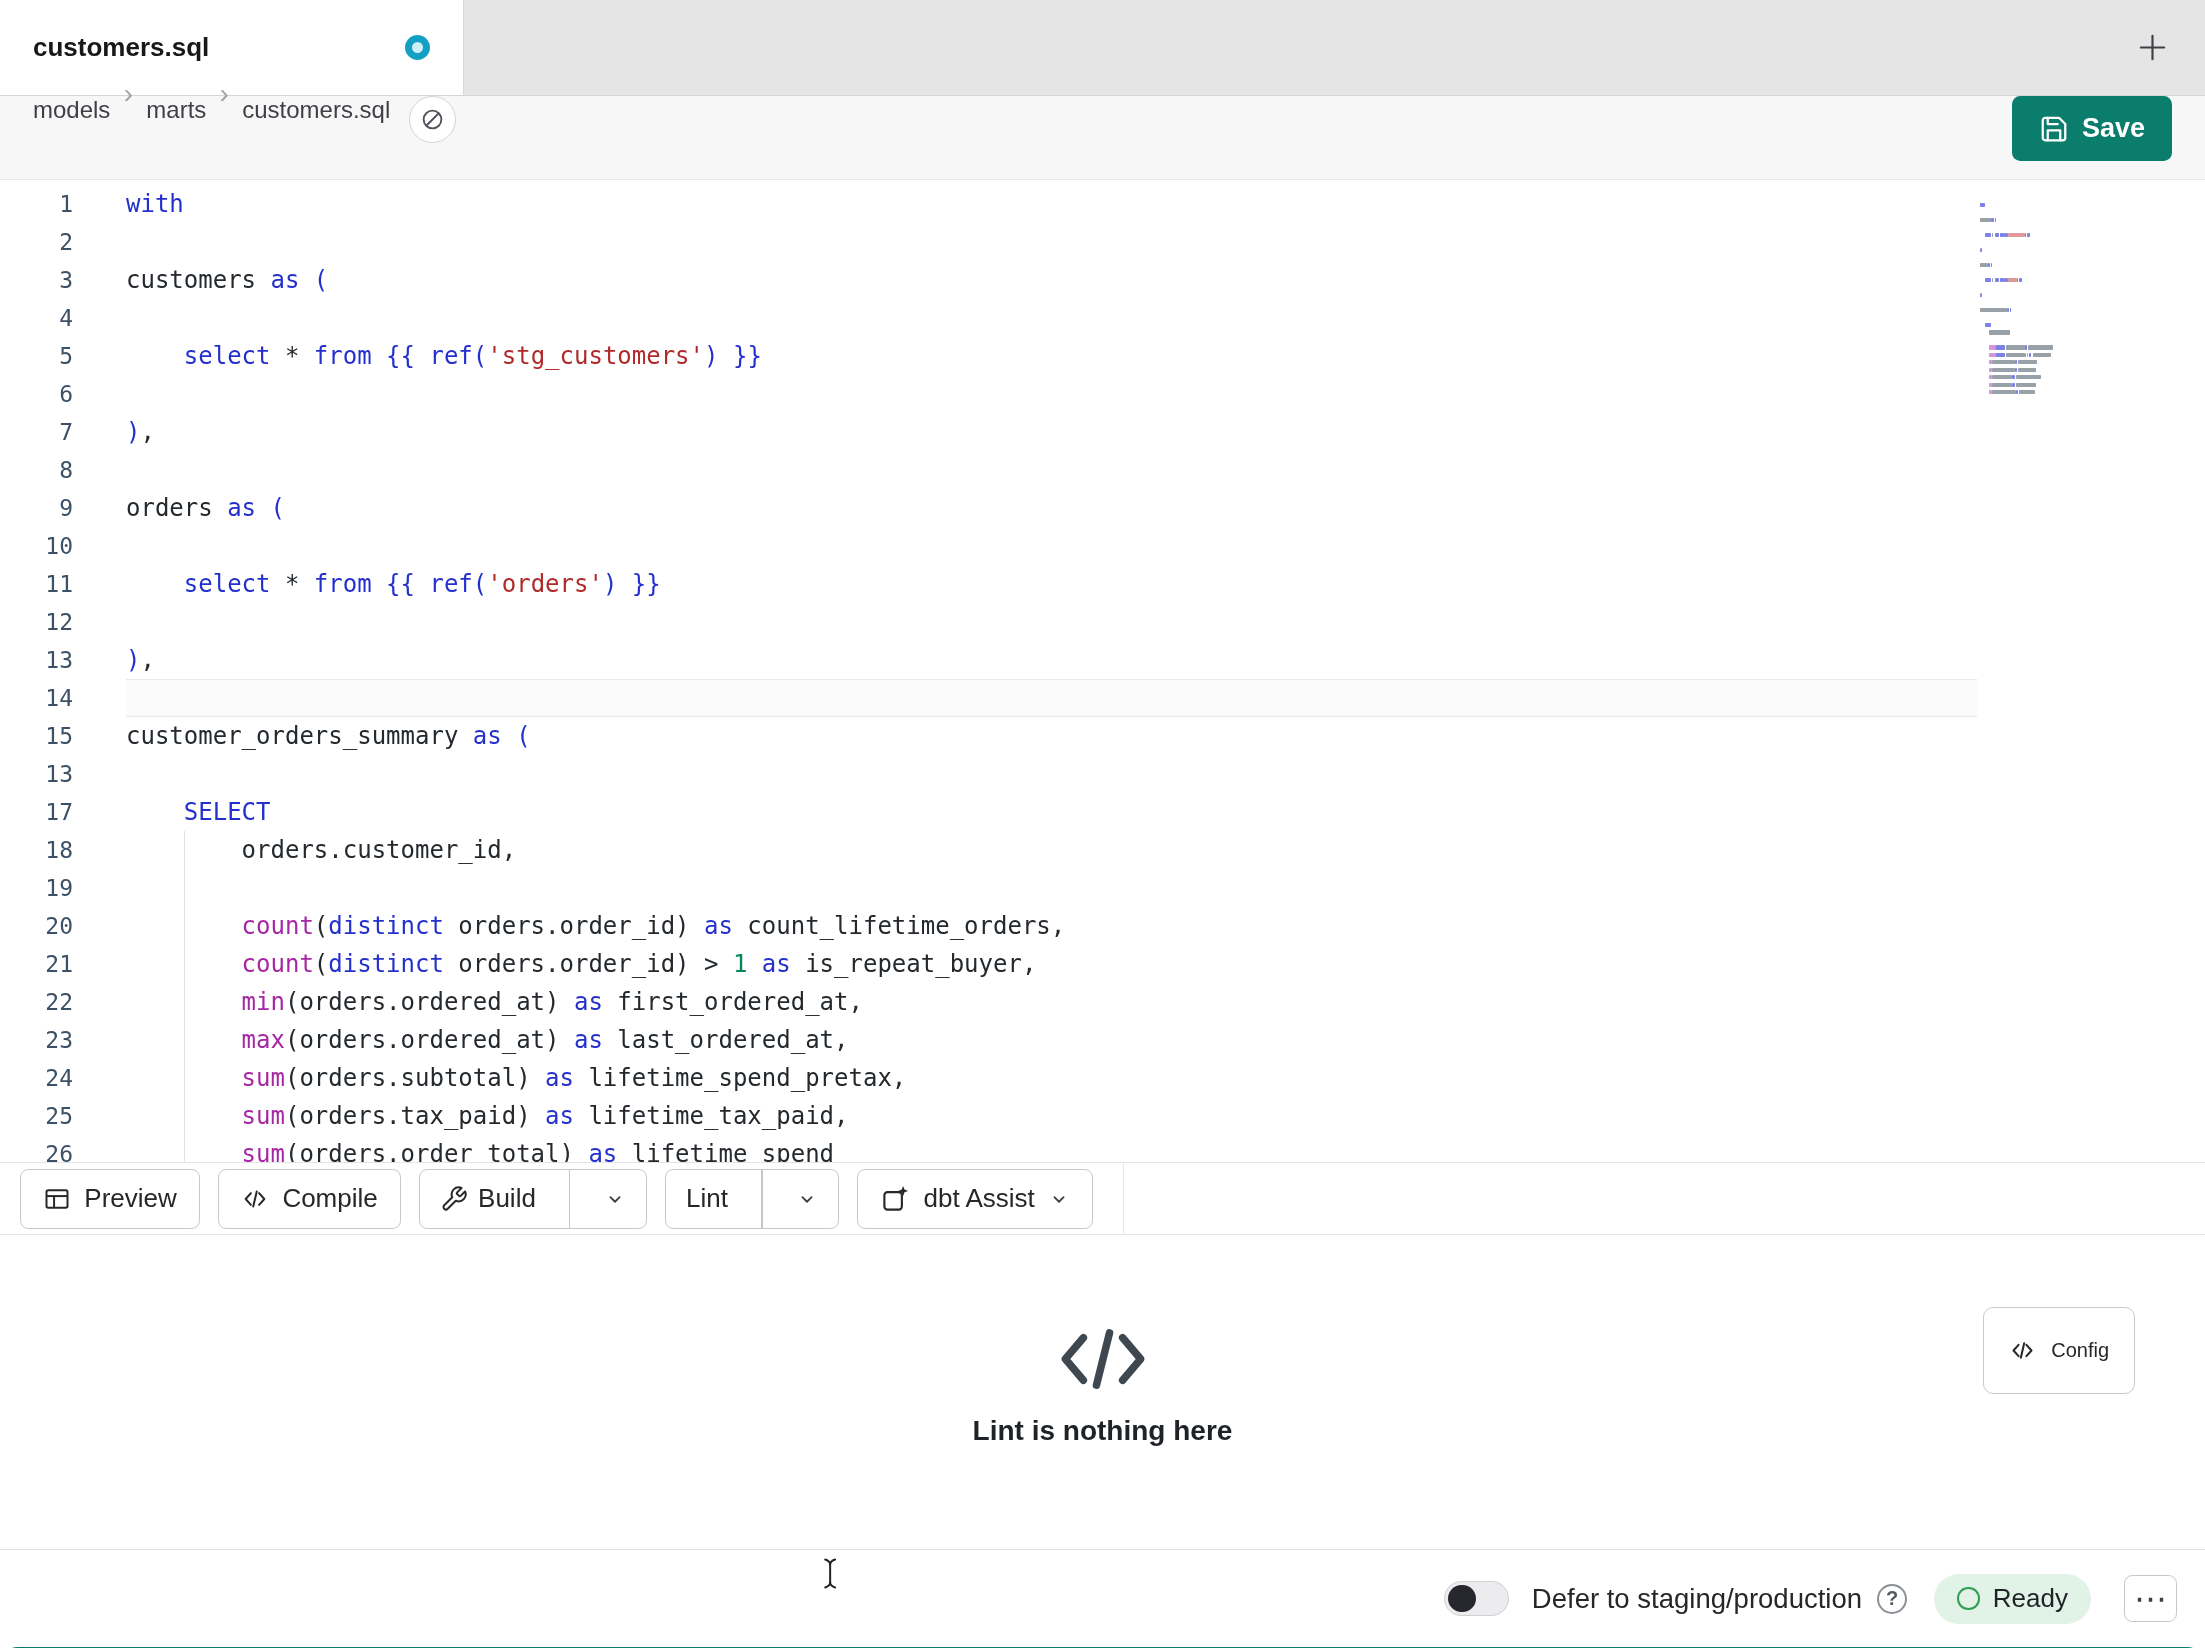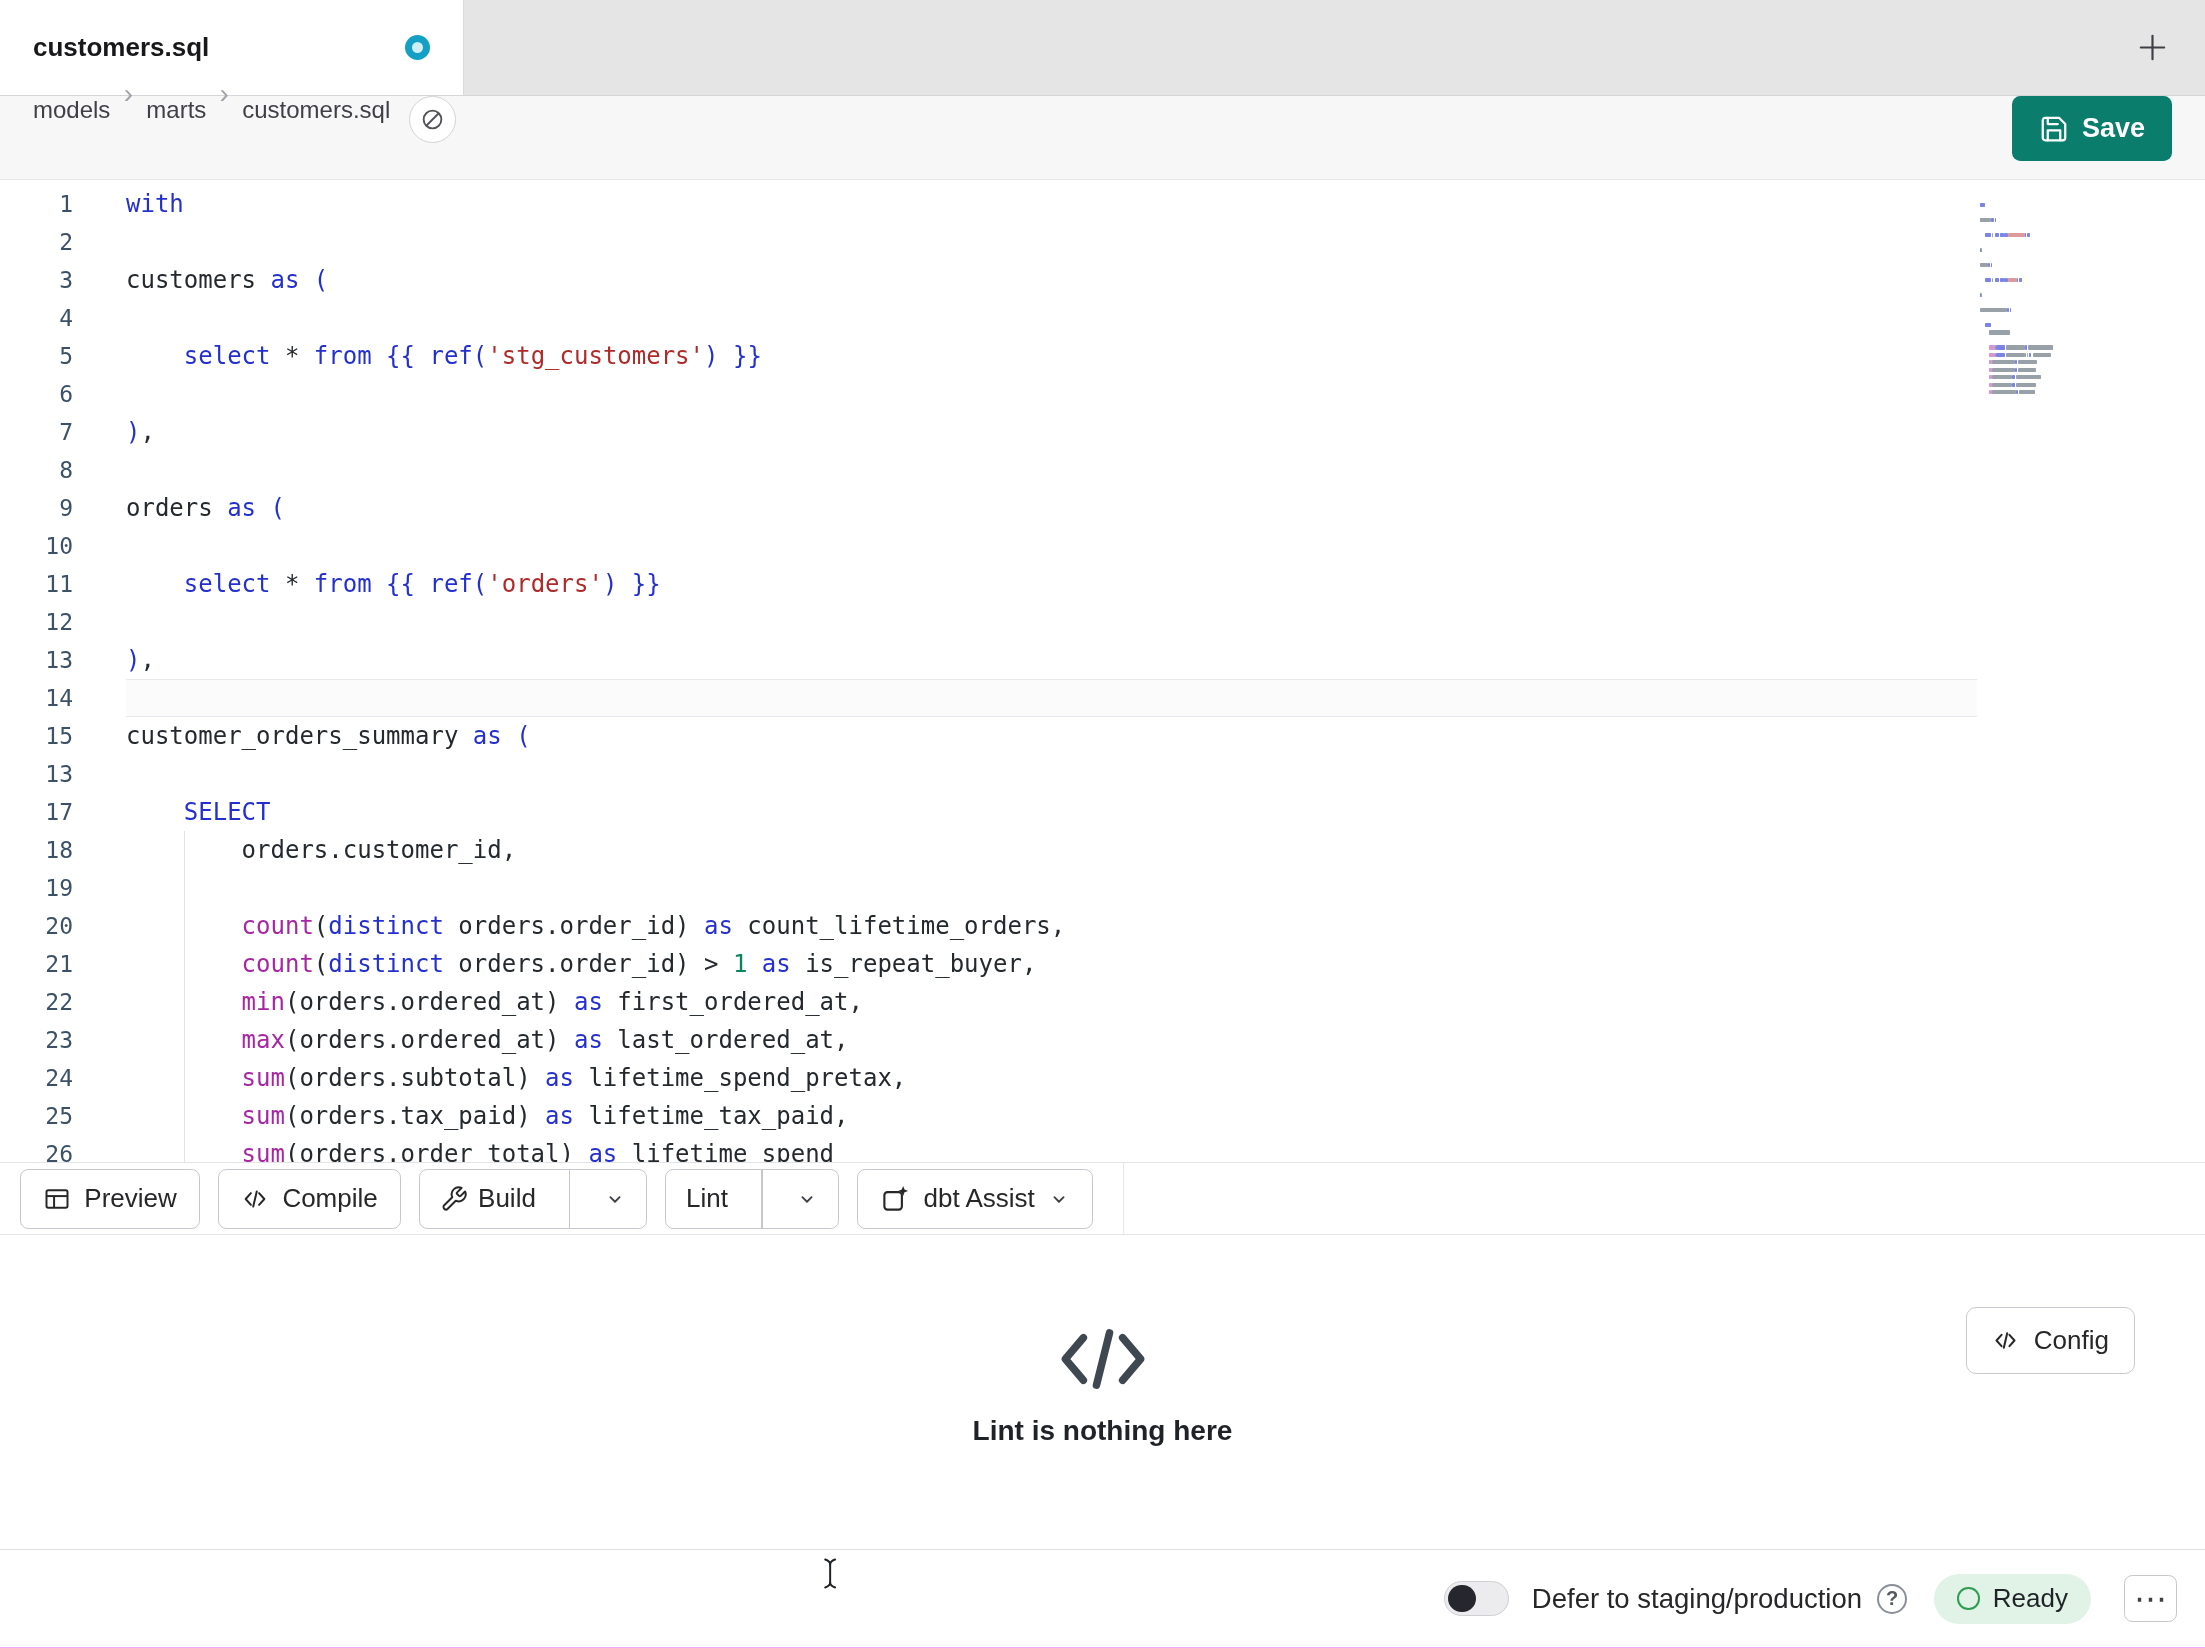--- a/index.html
+++ b/index.html
@@ -1,18 +1,18 @@
 <!DOCTYPE html>
 <html style="--accent: #0a7d6d; --indicator: #14a0c4; --kw: #2430cd; --str: #b02a2a; --fn: #a626a4; --num: #098658; --plain: #24292e; --linenum: #3c5166; --ready-bg: #e1f2e6; --ready-icon: #2f9e54; --underline: #4b5563;font-size:13.3px"><head>
 <meta charset="utf-8">
 <style>
   * { margin:0; padding:0; box-sizing:border-box; }
   html,body { width:2205px; height:1648px; background:#fff; overflow:hidden;
               font-family:"Liberation Sans","DejaVu Sans",sans-serif; }
-  .app { position:relative; width:2205px; height:1648px; display:flex; flex-direction:column; background:#f0abfc; }
+  .app { position:relative; width:2205px; height:1648px; display:flex; flex-direction:column; background:#0f766e;border-radius:18px; }
 
   
   .tabbar { height:96px; background:#e5e5e6; border-bottom:0.8px solid #d6d6d8; display:flex; align-items:stretch; flex:0 0 auto; }
   .etab { width:464px; background:#fff; border-right:0.8px solid #d9d9db; display:flex; align-items:center; justify-content:space-between; padding:0 33px; cursor:default; }
   .etab-title { font-size:26px; font-weight:bold; color:#18181b; }
   .unsaved-dot { width:25px; height:25px; border-radius:50%; border:7.5px solid var(--indicator,#14a0c4); background:#cfeef6; }
   .tabbar-fill { flex:1; }
   .newtab-btn { background:none; border:none; display:flex; align-items:center; padding:0 35px; cursor:pointer; }
 
   
@@ -51,21 +51,21 @@
   .toolbar-divider { width:0.8px; background:#e8e8ea; margin-left:30px; }
   .rtabs { display:flex; align-items:stretch; margin-left:16.7px; }
   .rtab { display:flex; align-items:center; padding:0 30px; font-size:26px; color:#3f3f46; cursor:pointer; }
   .rtab.active { color:#111827; font-weight:500; box-shadow: inset 0 -4.2px 0 var(--underline,#4b5563); }
 
   
   .results { height:314px; background:#fff; position:relative; display:flex; flex-direction:column; align-items:center; justify-content:center; flex:0 0 auto; }
   .empty-icon { margin-bottom:20px; }
   .empty-title { font-size:28px; font-weight:bold; color:#1f2328; margin-bottom:13.3px; text-align:center; }
   .empty-subtitle { font-size:25px; color:#4b5157; text-align:center; }
-  .config-btn { position:absolute; top:72px; right:70px; height:67px; padding:0 25px; border:1.3px solid #c9cacd; border-radius:10px; background:#fff; display:flex; align-items:center; gap:15px; font-size:26px; color:#27272a; cursor:pointer; font-family:inherit; }
+  .config-btn { position:absolute; top:72px; right:70px; height:87px; padding:0 25px; border:1.3px solid #c9cacd; border-radius:10px; background:#fff; display:flex; align-items:center; gap:15px; font-size:20px; color:#27272a; cursor:pointer; font-family:inherit; }
 
   
   .footer { height:98px; border-top:0.8px solid #dfdfe2; background:#fff; display:flex; align-items:center; flex:0 0 auto; }
   .status-right { margin-left:auto; display:flex; align-items:center; padding-right:28px; }
   .toggle { width:65px; height:35px; border-radius:17.5px; background:#ececef; border:0.8px solid #cfcfd4; position:relative; cursor:pointer; }
   .toggle .knob { position:absolute; left:3.3px; top:2.5px; width:27.5px; height:27.5px; border-radius:50%; background:#26262e; }
   .defer-label { font-size:27.5px; color:#27272a; margin-left:23px; }
   .help { width:30px; height:30px; border-radius:50%; border:2.1px solid #8a8f98; color:#555a61; font-size:20px; font-weight:bold; display:flex; align-items:center; justify-content:center; margin-left:15px; cursor:pointer; }
   .ready { height:50px; border-radius:25px; background:var(--ready-bg,#e1f2e6); display:flex; align-items:center; gap:13.3px; padding:0 23px; margin-left:27px; cursor:pointer; }
   .ready-dot { width:22.5px; height:22.5px; border-radius:50%; border:2.9px solid var(--ready-icon,#2f9e54); background:transparent; }

